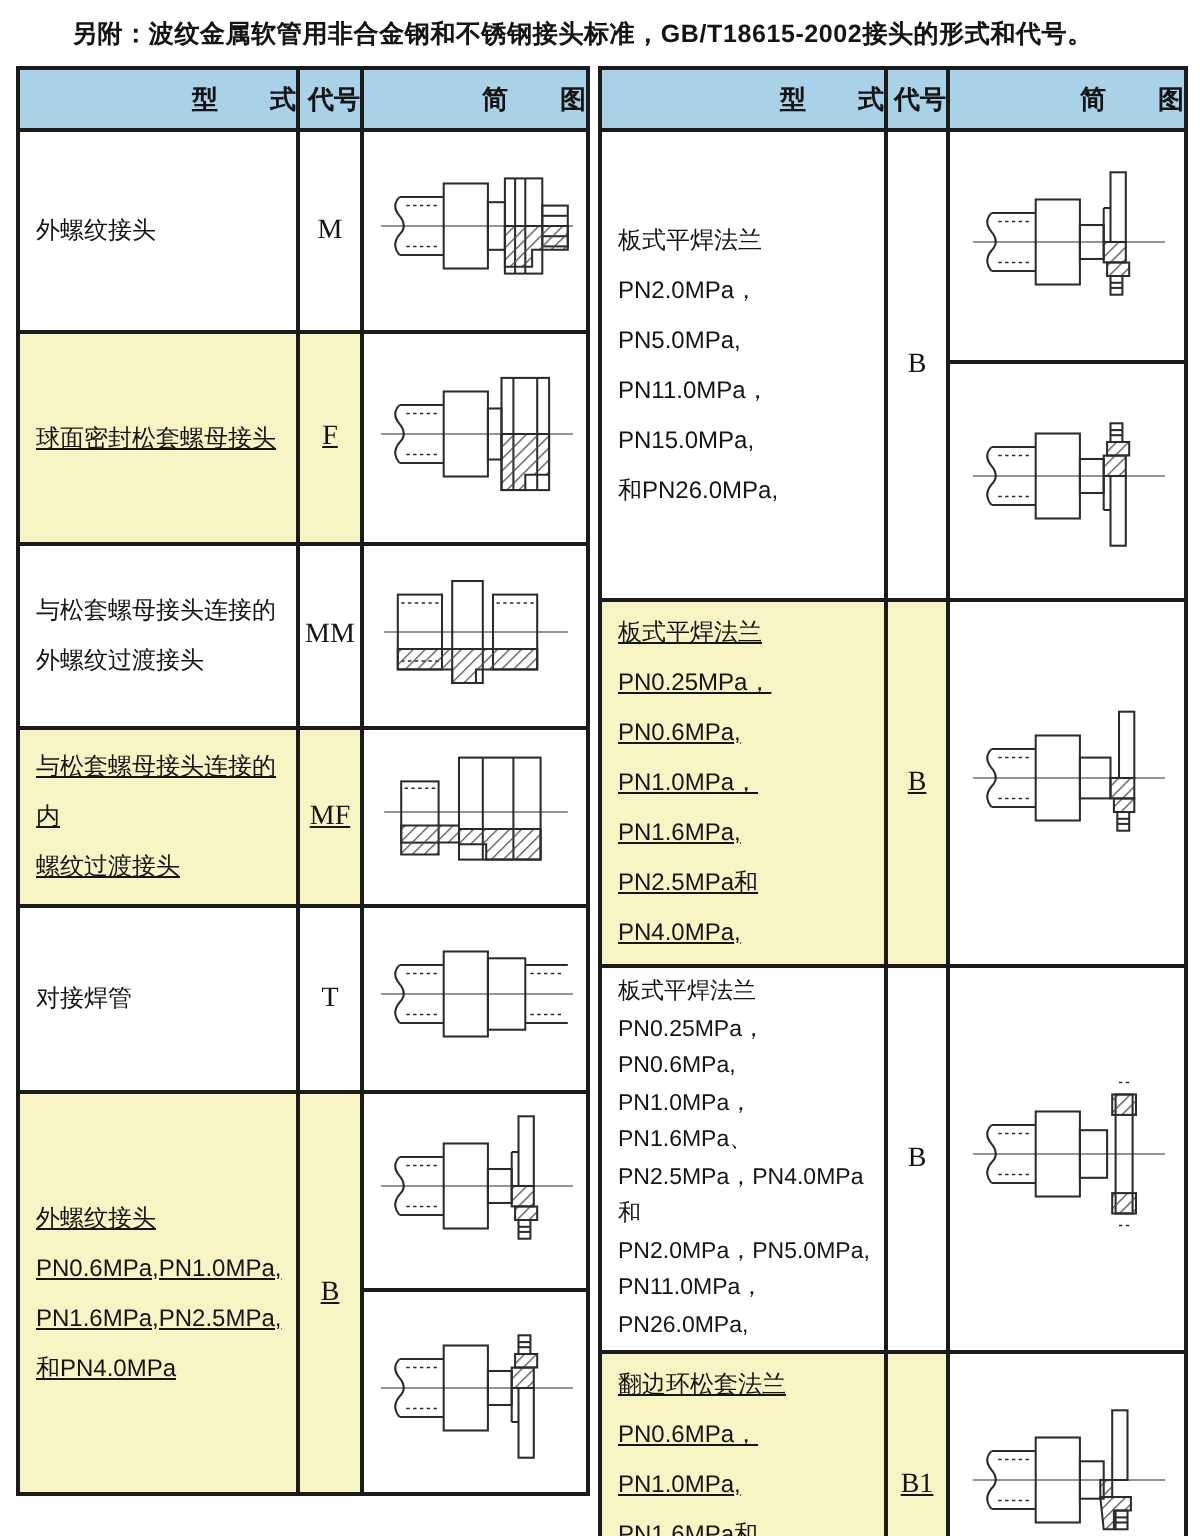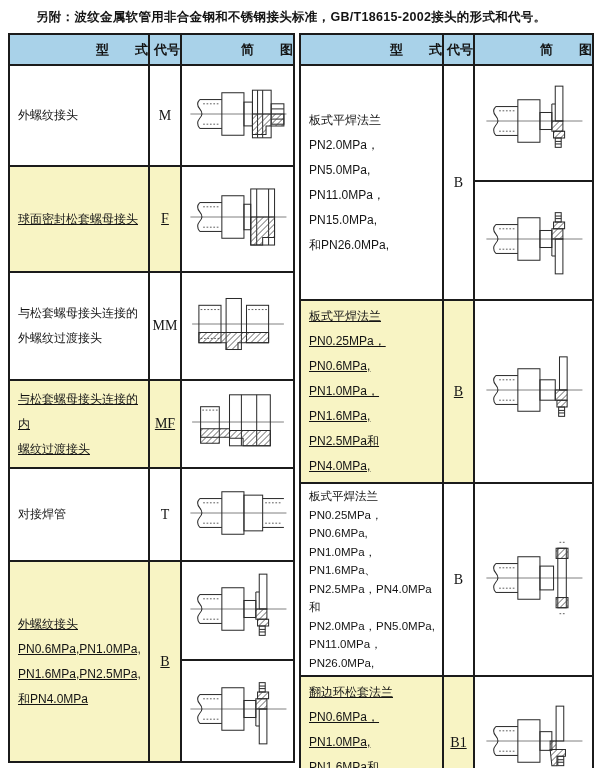--- a/index.html
+++ b/index.html
@@ -40,21 +40,21 @@
     font-family:"Liberation Serif",serif;font-size:14px;
     text-align:center;vertical-align:middle;
   }
   td.hl{background:var(--hl-bg);text-decoration:underline;}
   td.diag{vertical-align:middle;text-align:center;background:#fff;}
   .dg{display:inline-block;line-height:0;}
   .dg svg{display:block;}
   
   .t-left tr.lr0{height:101px}
   .t-left tr.lr1{height:106px}
-  .t-left tr.lr2{height:108px}
+  .t-left tr.lr2{height:92px}
   .t-left tr.lr3{height:83px}
   .t-left tr.lr4{height:93px}
   .t-left tr.lr5a{height:99px}
   .t-left tr.lr5b{height:102px}
   
   .t-right tr.rr0a{height:116px}
   .t-right tr.rr0b{height:119px}
   .t-right tr.rr1{height:118px}
   .t-right tr.rr2{height:115px}
   .t-right tr.rr3{height:118px}

